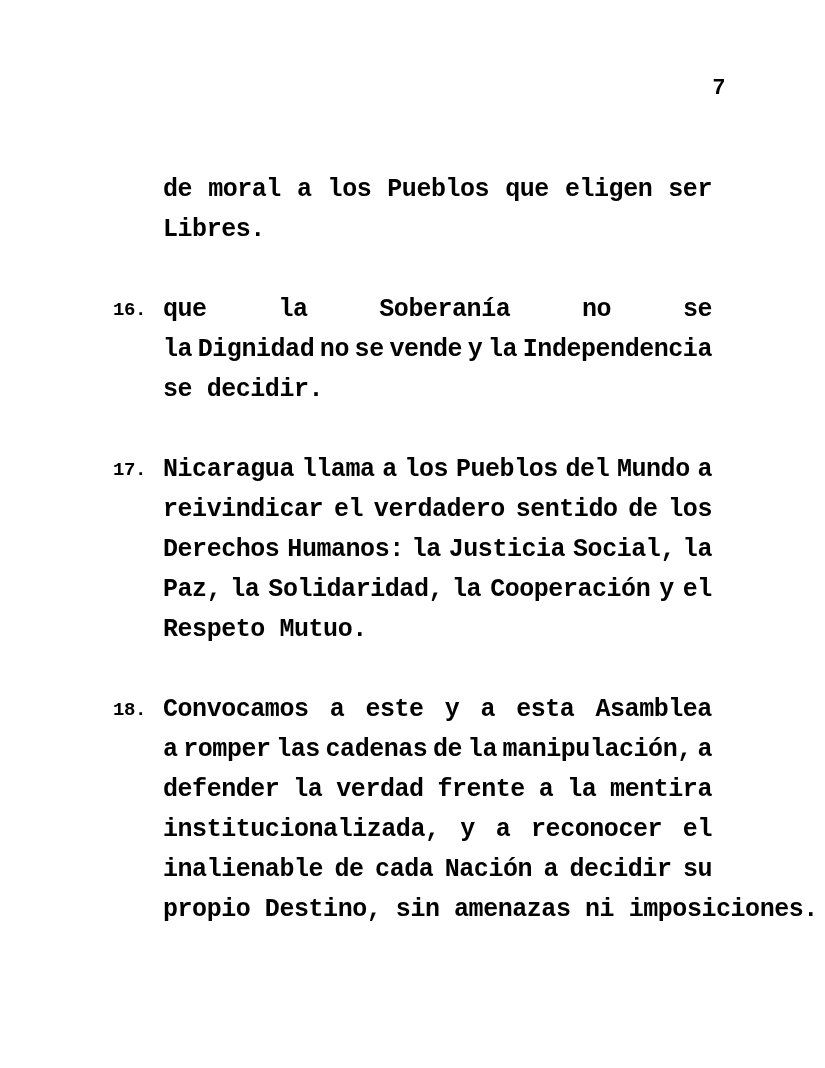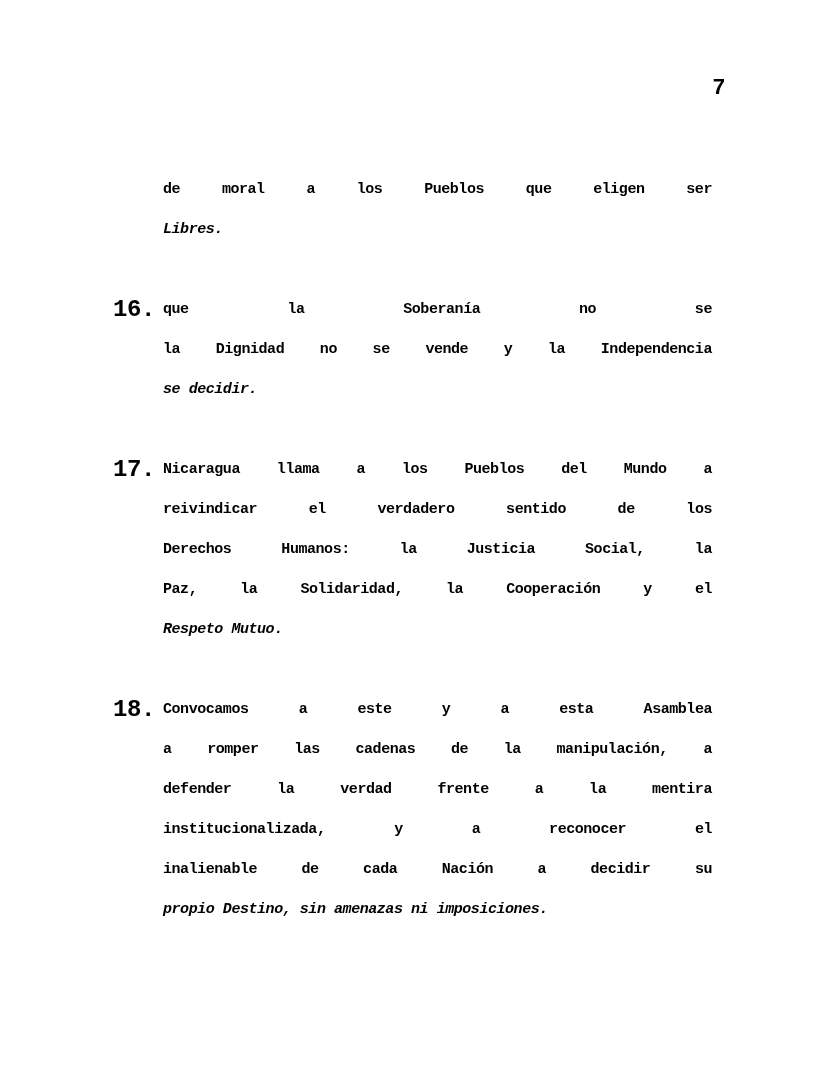--- a/index.html
+++ b/index.html
@@ -56,21 +56,21 @@
     width: 599px;
   }
   .para:last-child { margin-bottom: 8px; }
 
   .para-marker {
     position: absolute;
     left: 0;
     top: 0;
     width: 44px;
     text-align: left;
-    font-size: 24px;
+    font-size: 19px;
     font-weight: 700;
     line-height: 40px;
     white-space: pre;
     letter-spacing: -0.4px;
   }
 
   .para-text {
     display: block;
     font-size: 23.5px;
     font-weight: 700;
@@ -80,33 +80,32 @@
     letter-spacing: -0.45px;
     word-spacing: 0px;
     hyphens: none;
     -webkit-hyphens: none;
   }
   
 
   
   .line {
     display: block;
-    font-size: 15px;
+    font-size: 25px;
     font-weight: 700;
     line-height: 40px;
     letter-spacing: -0.45px;
     white-space: nowrap;
     text-align: justify;
     text-align-last: justify;
   }
   .line.last {
     text-align: center;
     text-align-last: left;
     white-space: pre;
-    font-style: italic;
   }
   
   .line:not(.last) {
     display: flex;
     justify-content: space-between;
     white-space: pre;
   }
   .line:not(.last) > .w {
     display: inline-block;
     white-space: pre;

